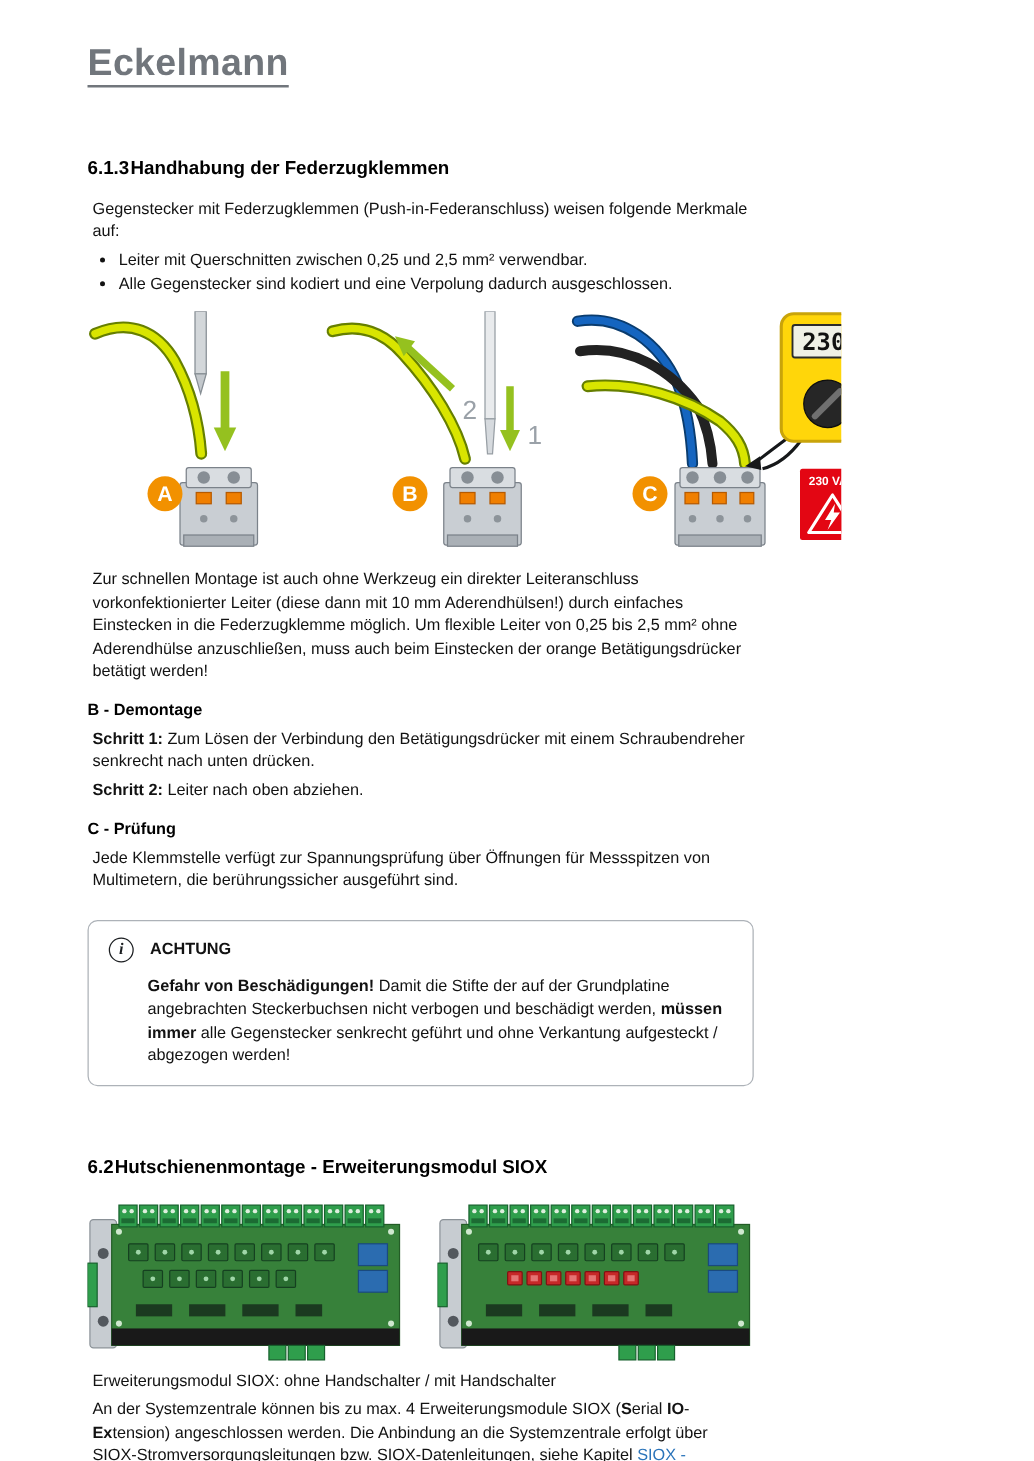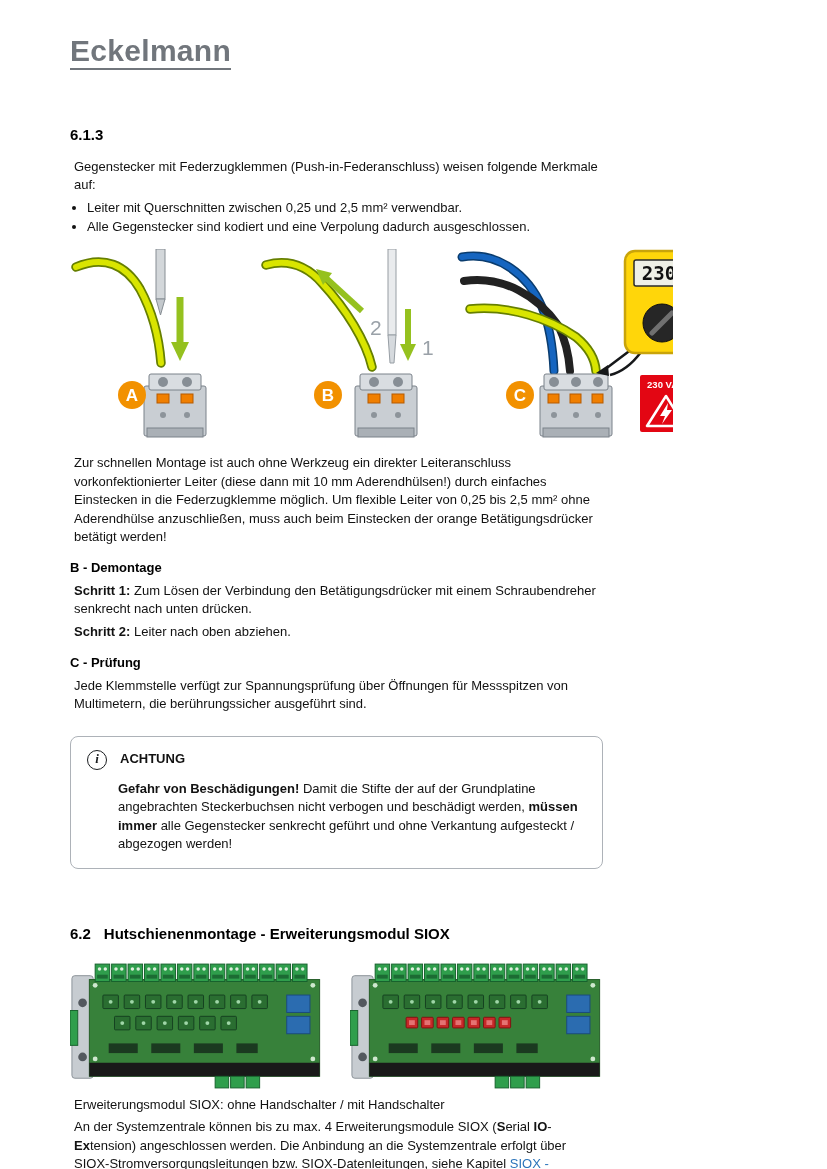--- a/index.html
+++ b/index.html
@@ -7,26 +7,26 @@
   .page{
     position:relative;width:673px;height:1169px;background:#ffffff;
     font-family:"Liberation Sans",sans-serif;font-size:13px;line-height:1.42;color:#121212;
     overflow:hidden;
   }
   .content{padding:0 70px}
 
   .logo{display:inline-block;margin-top:36px;font-size:30px;font-weight:bold;color:#71767c;
         letter-spacing:.3px;line-height:1.02;border-bottom:2px solid #71767c;padding-bottom:1px}
 
-  h1.section{font-size:15px;font-weight:bold;color:#000;margin:54px 0 13px;display:flex;gap:13px}
+  h1.section{font-size:15px;font-weight:bold;color:#000;margin:54px 0 13px;display:flex;gap:1px}
   h1.section.second{margin-top:54px}
   p{margin:0 0 10px}
   p.tight{margin:4px}
   ul.features{margin:2px 0 12px 17px;padding:0}
-  ul.features li{margin:0 0 1px}
+  ul.features li{margin:0 8px 1px}
 
   .figure-row{margin:8px 0 6px}
   h3.sub{font-size:13px;font-weight:bold;margin:13px 0 2px;color:#000}
 
   .notice{border:1px solid #adb2b8;border-radius:8px;padding:13px 18px 15px 16px;margin:22px 0 0}
   .notice-head{display:flex;align-items:center;gap:13px;font-weight:bold;font-size:13px}
   .info-icon{flex:0 0 auto;width:18px;height:18px;border:1.7px solid #1a1d20;border-radius:50%;
              display:flex;align-items:center;justify-content:center;
              font-family:"Liberation Serif",serif;font-style:italic;font-weight:bold;font-size:13px;color:#1a1d20}
   .notice-body{margin:10px 0 0 31px}
@@ -48,20 +48,21 @@
 
 <div class="page">
   <div class="content">
 
     <div class="logo">
       <span>Eckelmann</span>
     </div>
 
     <h1 class="section">
       <span>6.1.3</span>
+      <span>Handhabung der Federzugklemmen</span>
     </h1>
 
     <p class="tight">Gegenstecker mit Federzugklemmen (Push-in-Federanschluss) weisen folgende Merkmale auf:</p>
 
     <ul class="features">
       <li>Leiter mit Querschnitten zwischen 0,25 und 2,5 mm² verwendbar.</li>
       <li>Alle Gegenstecker sind kodiert und eine Verpolung dadurch ausgeschlossen.</li>
     </ul>
 
     

